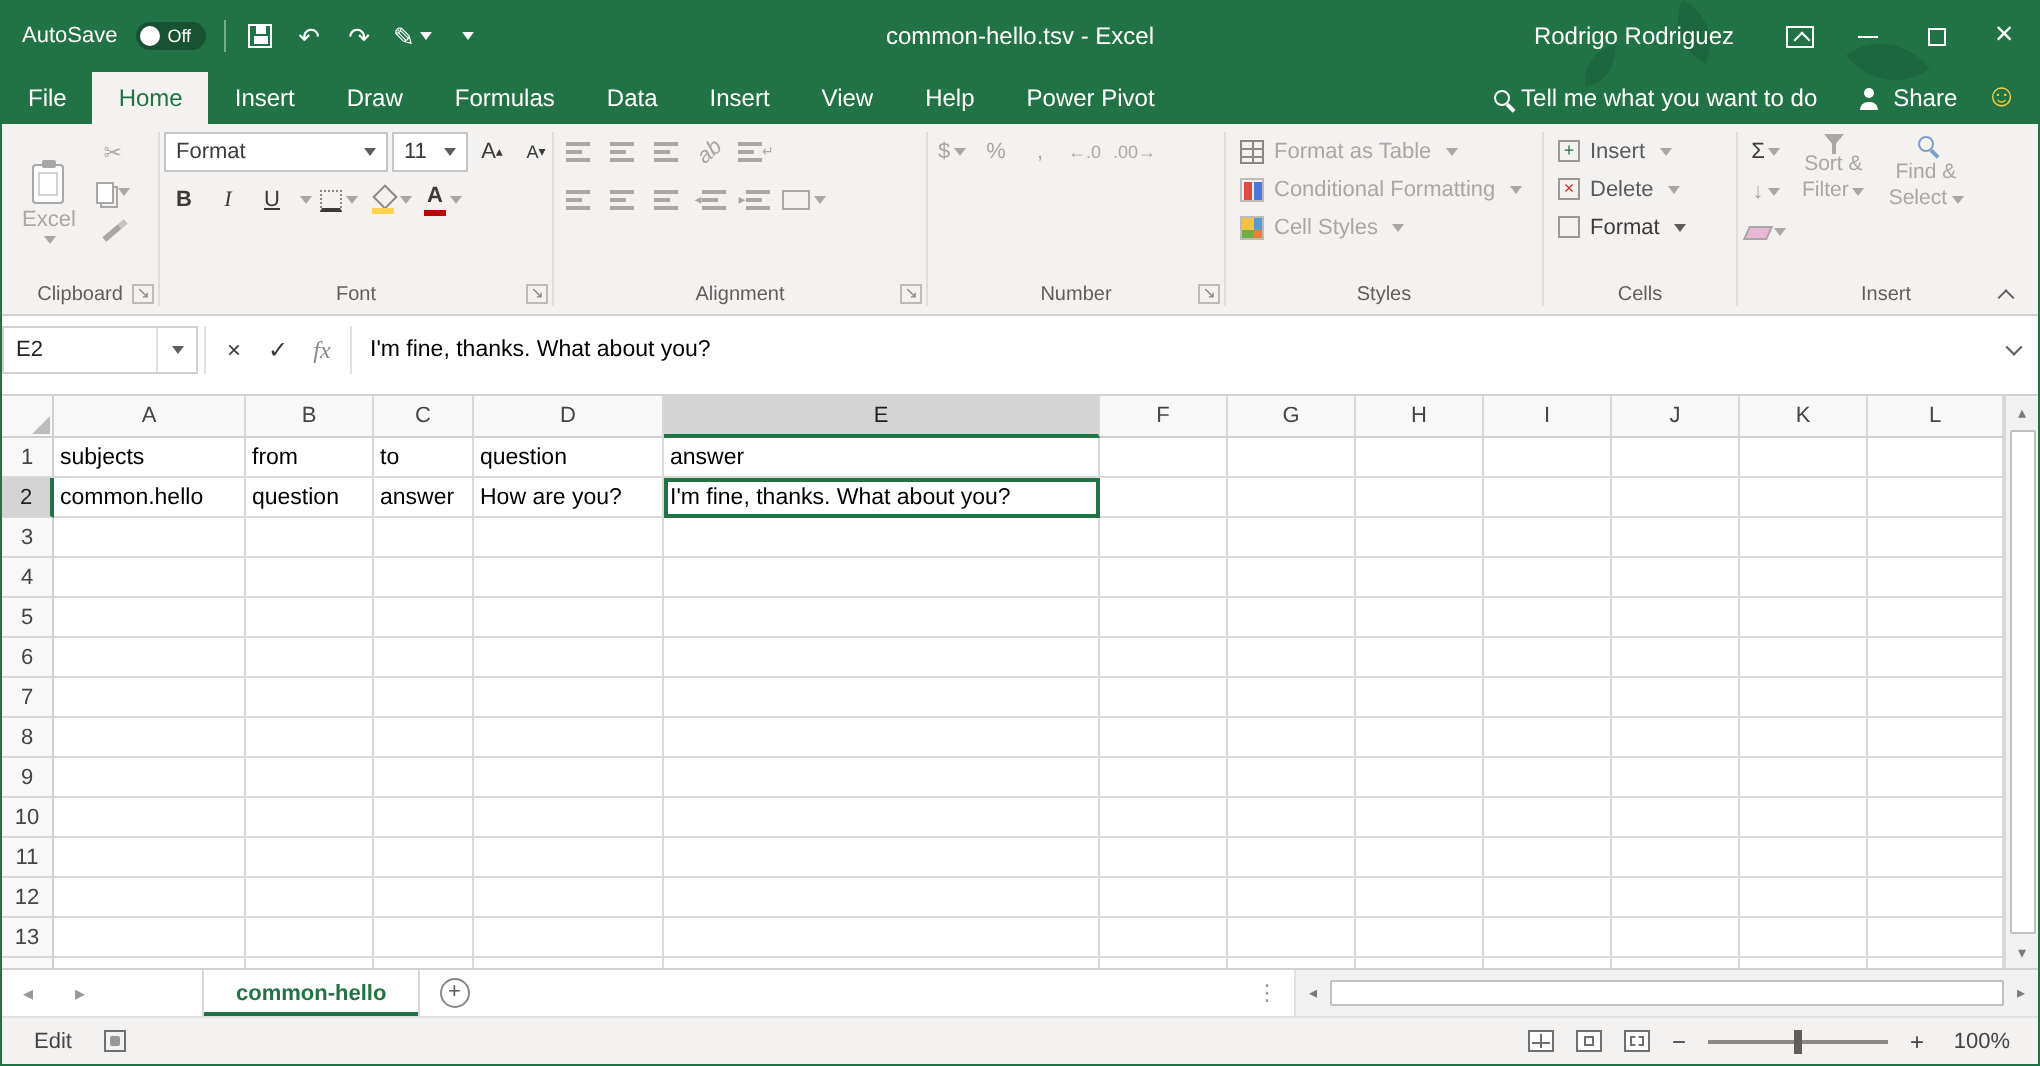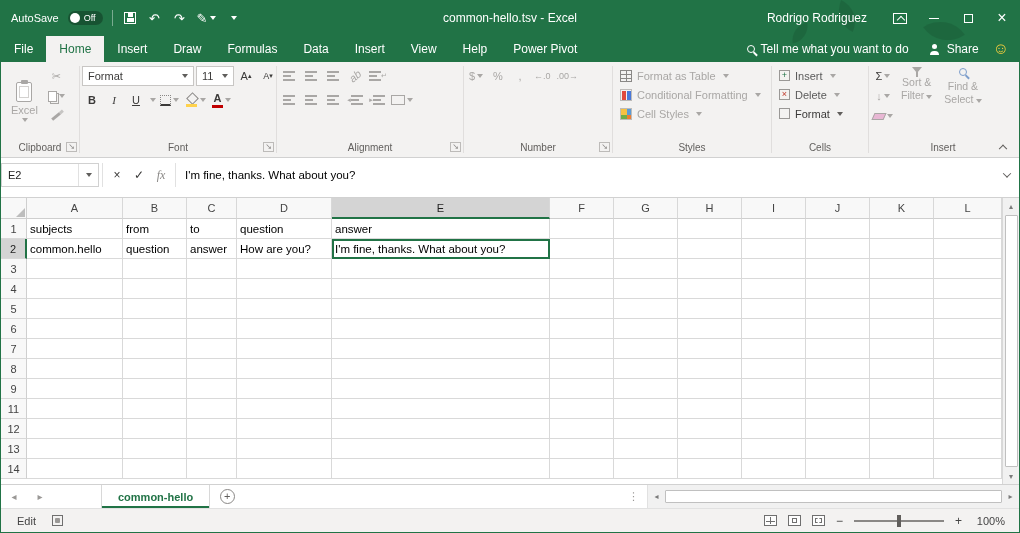--- a/index.html
+++ b/index.html
@@ -631,20 +631,35 @@
             <div class="cell" style="flex: 0 0 218px;"></div>
             <div class="cell" style="flex: 0 0 64px;"></div>
             <div class="cell" style="flex: 0 0 64px;"></div>
             <div class="cell" style="flex: 0 0 64px;"></div>
             <div class="cell" style="flex: 0 0 64px;"></div>
             <div class="cell" style="flex: 0 0 64px;"></div>
             <div class="cell" style="flex: 0 0 64px;"></div>
             <div class="cell" style="flex: 0 0 68px;"></div>
           </div>
           <div class="grow">
+            <div class="rowhead">10</div>
+            <div class="cell" style="flex: 0 0 96px;"></div>
+            <div class="cell" style="flex: 0 0 64px;"></div>
+            <div class="cell" style="flex: 0 0 50px;"></div>
+            <div class="cell" style="flex: 0 0 95px;"></div>
+            <div class="cell" style="flex: 0 0 218px;"></div>
+            <div class="cell" style="flex: 0 0 64px;"></div>
+            <div class="cell" style="flex: 0 0 64px;"></div>
+            <div class="cell" style="flex: 0 0 64px;"></div>
+            <div class="cell" style="flex: 0 0 64px;"></div>
+            <div class="cell" style="flex: 0 0 64px;"></div>
+            <div class="cell" style="flex: 0 0 64px;"></div>
+            <div class="cell" style="flex: 0 0 68px;"></div>
+          </div>
+          <div class="grow">
             <div class="rowhead">11</div>
             <div class="cell" style="flex: 0 0 96px;"></div>
             <div class="cell" style="flex: 0 0 64px;"></div>
             <div class="cell" style="flex: 0 0 50px;"></div>
             <div class="cell" style="flex: 0 0 95px;"></div>
             <div class="cell" style="flex: 0 0 218px;"></div>
             <div class="cell" style="flex: 0 0 64px;"></div>
             <div class="cell" style="flex: 0 0 64px;"></div>
             <div class="cell" style="flex: 0 0 64px;"></div>
             <div class="cell" style="flex: 0 0 64px;"></div>

